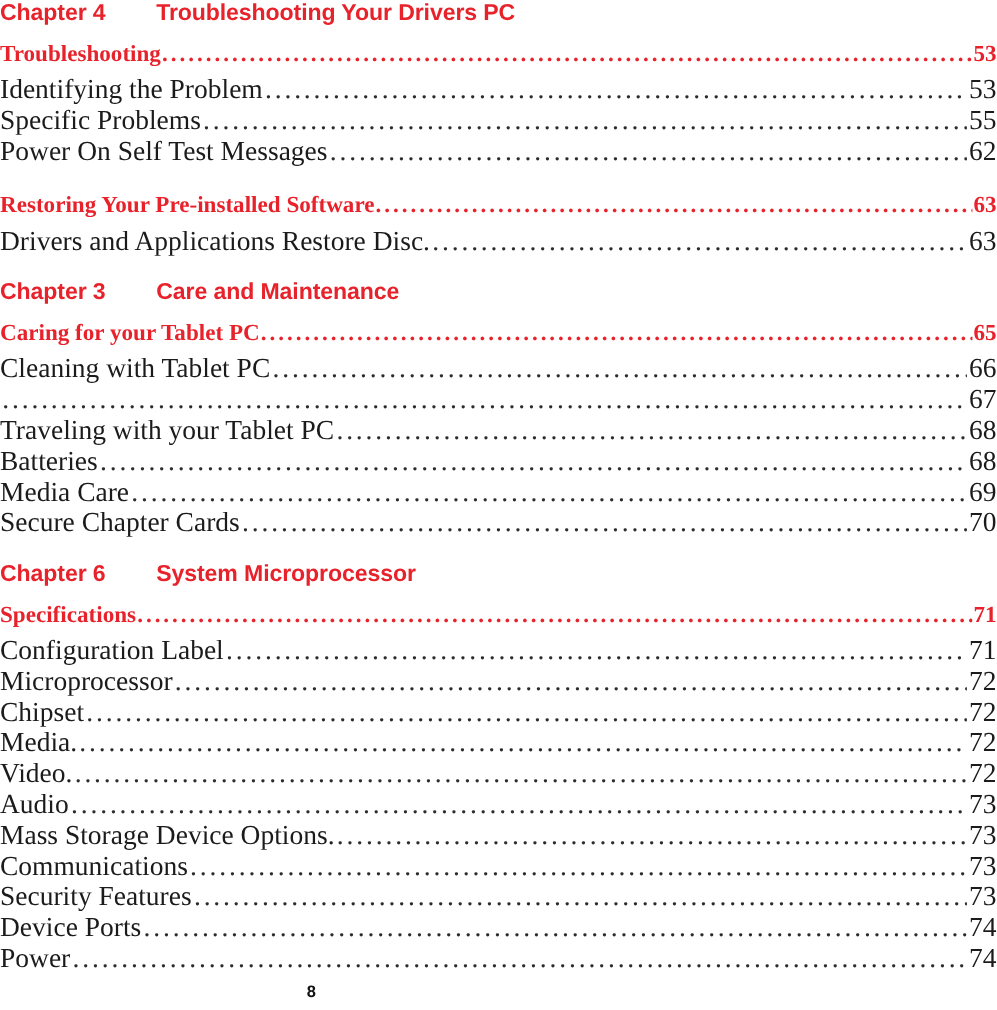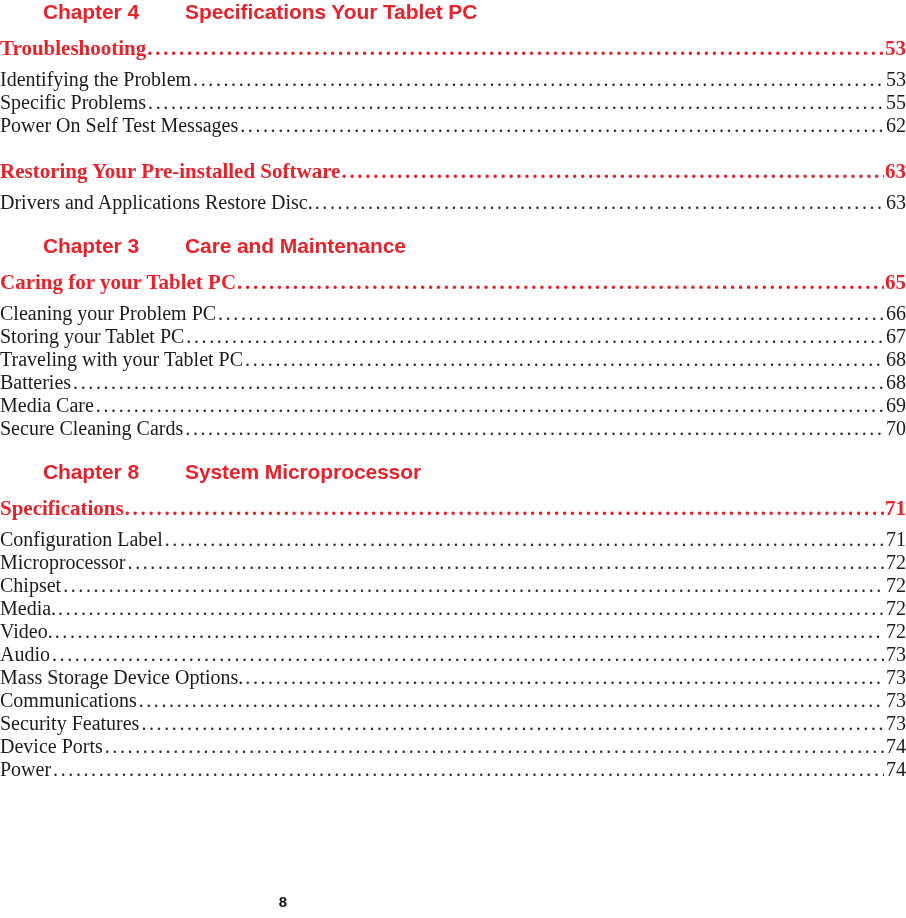--- a/index.html
+++ b/index.html
@@ -33,21 +33,20 @@
     font-weight: bold;
     font-size: 21px;
     color: #E8222B;
     letter-spacing: -0.1px;
     padding-left: 8px;
   }
   .chapter-label {
     width: 142px;
     flex: 0 0 142px;
     white-space: nowrap;
-    margin-left: 43px;
   }
   .chapter-title {
     white-space: nowrap;
   }
 
   
   .section-row {
     display: flex;
     align-items: flex-end;
     font-family: "Liberation Serif", "DejaVu Serif", serif;
@@ -73,21 +72,21 @@
     text-align: right;
     font-weight: bold;
   }
 
   
   .entry-row {
     display: flex;
     align-items: flex-start;
     font-family: "Liberation Serif", "DejaVu Serif", serif;
     font-weight: normal;
-    font-size: 20px;
+    font-size: 25px;
     color: #1b1b1b;
     margin-left: 203px;
   }
   .entry-row .leader-text { white-space: nowrap; }
   .entry-row .leader-fill {
     flex: 1 1 auto;
     min-width: 6px;
     overflow: hidden;
     white-space: nowrap;
     margin: 0 2px 0 2px;
@@ -120,21 +119,21 @@
     padding-right: 340px;
   }
 </style>
 </head>
 <body>
 
 <div id="toc-page">
   <div id="toc-body">
       <div class="chapter-row block">
         <span class="chapter-label">Chapter 4</span>
-        <span class="chapter-title">Specifications Your Tablet PC</span>
+        <span class="chapter-title">Troubleshooting Your Drivers PC</span>
       </div>
       <div class="gap-after-chapter-title"></div>
       <div class="section-row block">
         <span class="leader-text">Troubleshooting</span>
         <span class="leader-fill">............................................................................................................................................................................................................................</span>
         <span class="page-num">53</span>
       </div>
       <div class="gap-after-section"></div>
       <div class="entry-row block">
         <span class="leader-text">Identifying the Problem</span>
@@ -169,52 +168,51 @@
         <span class="chapter-title">Care and Maintenance</span>
       </div>
       <div class="gap-after-chapter-title"></div>
       <div class="section-row block">
         <span class="leader-text">Caring for your Tablet PC</span>
         <span class="leader-fill">............................................................................................................................................................................................................................</span>
         <span class="page-num">65</span>
       </div>
       <div class="gap-after-section"></div>
       <div class="entry-row block">
-        <span class="leader-text">Cleaning your Problem PC</span>
+        <span class="leader-text">Cleaning with Tablet PC</span>
         <span class="leader-fill">............................................................................................................................................................................................................................</span>
         <span class="page-num">66</span>
       </div>
       <div class="entry-row block">
-        <span class="leader-text">Storing your Tablet PC</span>
         <span class="leader-fill">............................................................................................................................................................................................................................</span>
         <span class="page-num">67</span>
       </div>
       <div class="entry-row block">
         <span class="leader-text">Traveling with your Tablet PC</span>
         <span class="leader-fill">............................................................................................................................................................................................................................</span>
         <span class="page-num">68</span>
       </div>
       <div class="entry-row block">
         <span class="leader-text">Batteries</span>
         <span class="leader-fill">............................................................................................................................................................................................................................</span>
         <span class="page-num">68</span>
       </div>
       <div class="entry-row block">
         <span class="leader-text">Media Care</span>
         <span class="leader-fill">............................................................................................................................................................................................................................</span>
         <span class="page-num">69</span>
       </div>
       <div class="entry-row block">
-        <span class="leader-text">Secure Cleaning Cards</span>
+        <span class="leader-text">Secure Chapter Cards</span>
         <span class="leader-fill">............................................................................................................................................................................................................................</span>
         <span class="page-num">70</span>
       </div>
       <div class="gap-before-chapter"></div>
       <div class="chapter-row block">
-        <span class="chapter-label">Chapter 8</span>
+        <span class="chapter-label">Chapter 6</span>
         <span class="chapter-title">System Microprocessor</span>
       </div>
       <div class="gap-after-chapter-title"></div>
       <div class="section-row block">
         <span class="leader-text">Specifications</span>
         <span class="leader-fill">............................................................................................................................................................................................................................</span>
         <span class="page-num">71</span>
       </div>
       <div class="gap-after-section"></div>
       <div class="entry-row block">

